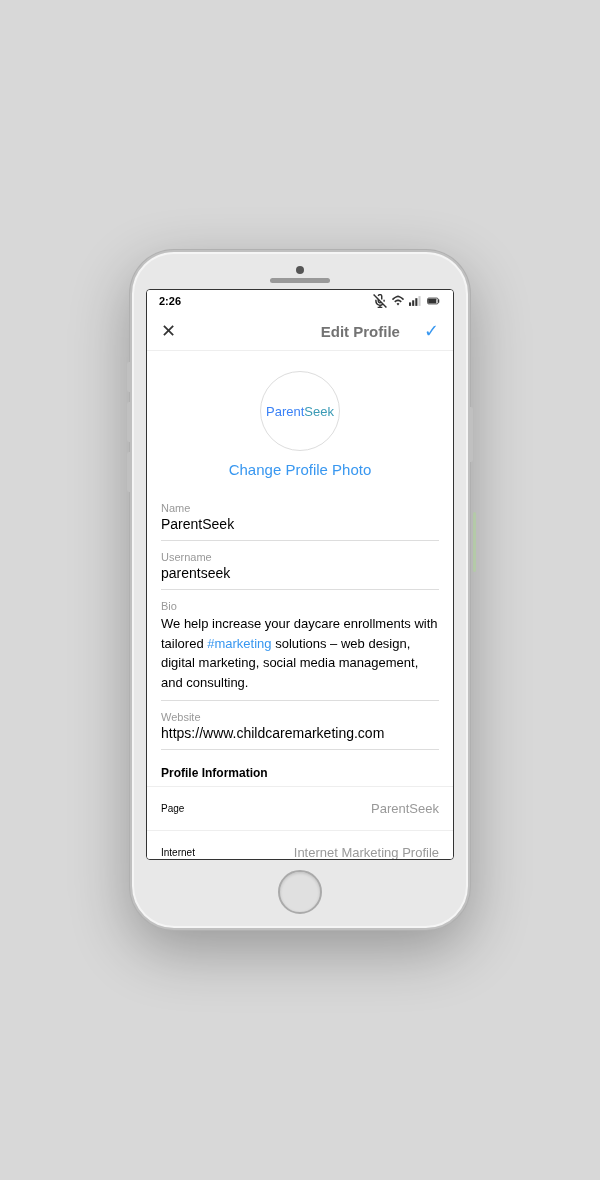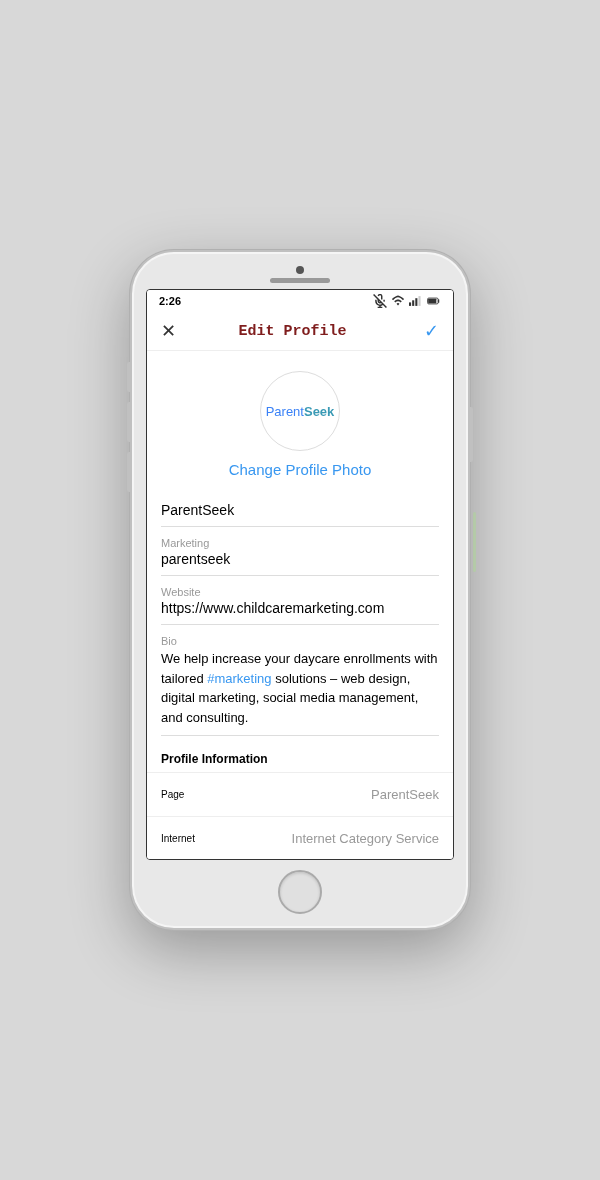--- a/index.html
+++ b/index.html
@@ -135,26 +135,25 @@
       flex-shrink: 0;
     }
     .header-close {
       font-size: 18px;
       color: #333;
       cursor: pointer;
       width: 24px;
     }
     .header-title {
       flex: 1;
-      text-align: center;
+      text-align: right;
       font-size: 15px;
       font-weight: 600;
-      color: #7f1d1d;
+      color: #737373;
       margin-right: 24px;
-      font-family: Liberation Mono, monospace;
     }
     .header-check {
       font-size: 18px;
       color: #3897f0;
       cursor: pointer;
     }
 
     
     .content {
       flex: 1;
@@ -182,21 +181,21 @@
       overflow: hidden;
       margin-bottom: 10px;
     }
     .avatar-text {
       font-size: 13px;
       color: #3b82f6;
       line-height: 1.2;
     }
     .avatar-text-brand {
       color: #3a9ab5;
-      font-weight: 700;
+      font-weight: 400;
     }
     .change-photo-link {
       font-size: 15px;
       color: #3897f0;
       font-weight: 500;
       cursor: pointer;
     }
 
     
     .form-section {
@@ -340,52 +339,53 @@
           <div style="text-align:center;">
             <span class="avatar-text">Parent</span><span class="avatar-text avatar-text-brand">Seek</span>
           </div>
         </div>
         <span class="change-photo-link">Change Profile Photo</span>
       </div>
 
       <div class="form-section">
 
         <div class="form-field">
+          <div class="field-label">Name</div>
           <div class="field-value">ParentSeek</div>
         </div>
 
         <div class="form-field">
-          <div class="field-label">Marketing</div>
+          <div class="field-label">Username</div>
           <div class="field-value">parentseek</div>
-        </div>
-
-        <div class="form-field">
-          <div class="field-label">Website</div>
-          <div class="field-value">https://www.childcaremarketing.com</div>
         </div>
 
         <div class="form-field">
           <div class="field-label">Bio</div>
           <div class="field-bio-value">
             <span>We help increase your daycare enrollments with tailored </span><span class="bio-link">#marketing</span><span> solutions – web design, digital marketing, social media management, and consulting.</span>
           </div>
         </div>
+
+        <div class="form-field">
+          <div class="field-label">Website</div>
+          <div class="field-value">https://www.childcaremarketing.com</div>
+        </div>
       </div>
 
       <div class="profile-info-header">
         <span>Profile Information</span>
       </div>
 
       <div class="info-row">
         <span class="info-row-label">Page</span>
         <span class="info-row-value">ParentSeek</span>
       </div>
       <div class="info-row">
         <span class="info-row-label">Internet</span>
-        <span class="info-row-value">Internet Category Service</span>
+        <span class="info-row-value">Internet Marketing Profile</span>
       </div>
 
     </div>
   </div>
 
   <div class="scroll-indicator"></div>
 
   <div class="phone-bottom">
     <div class="home-button"></div>
   </div>

